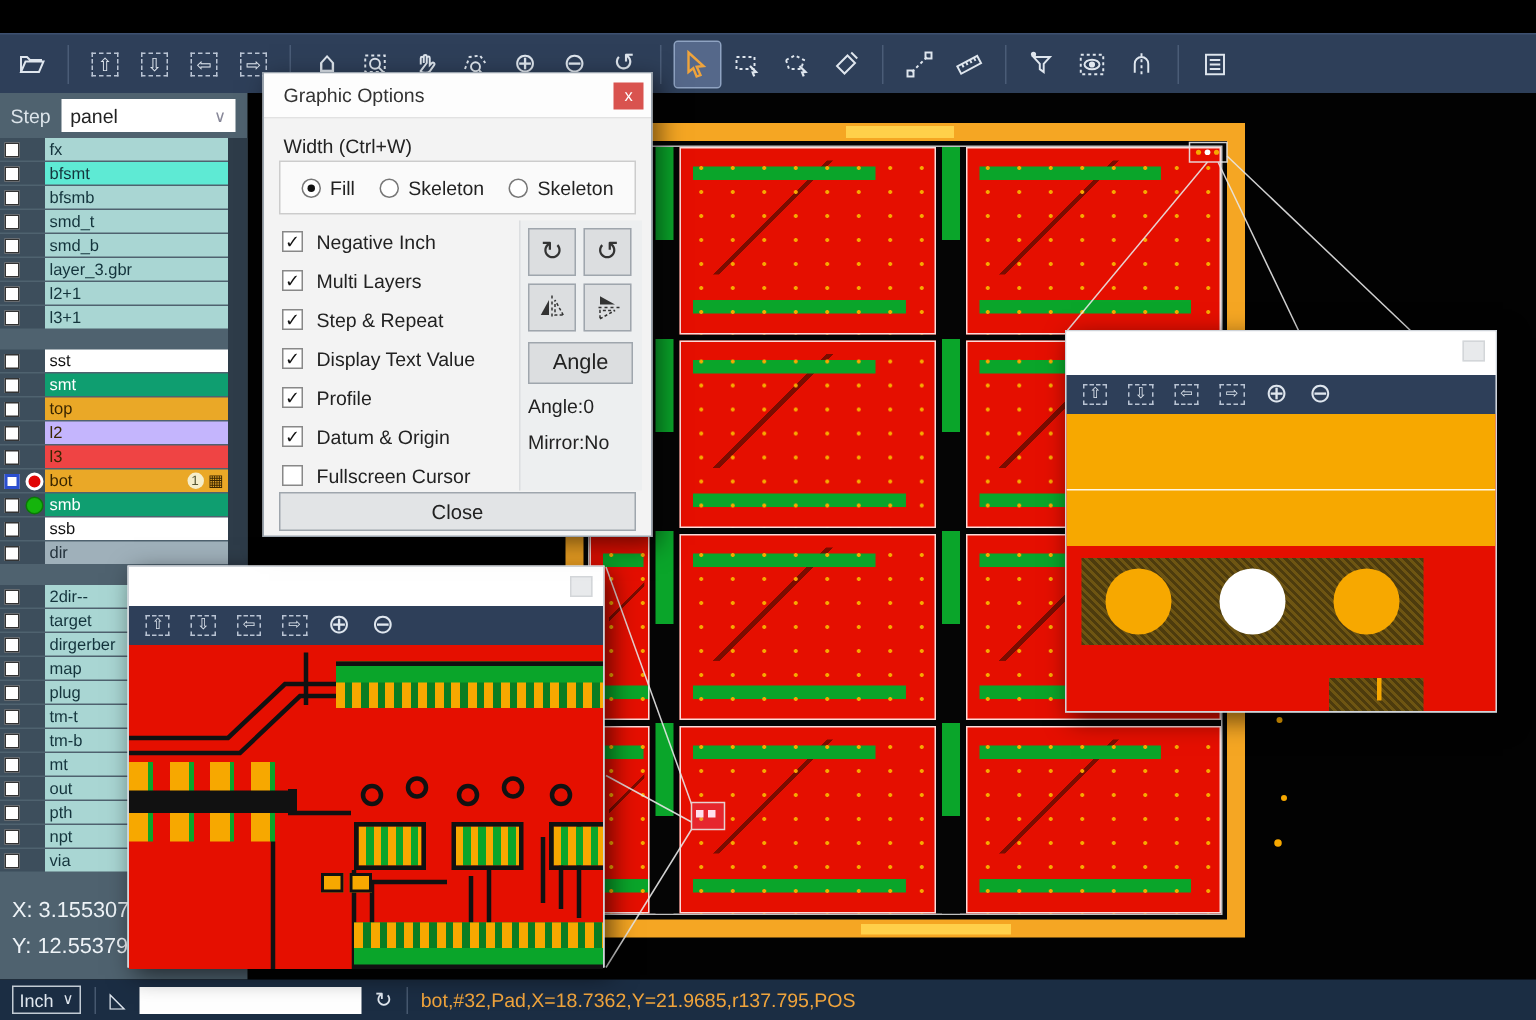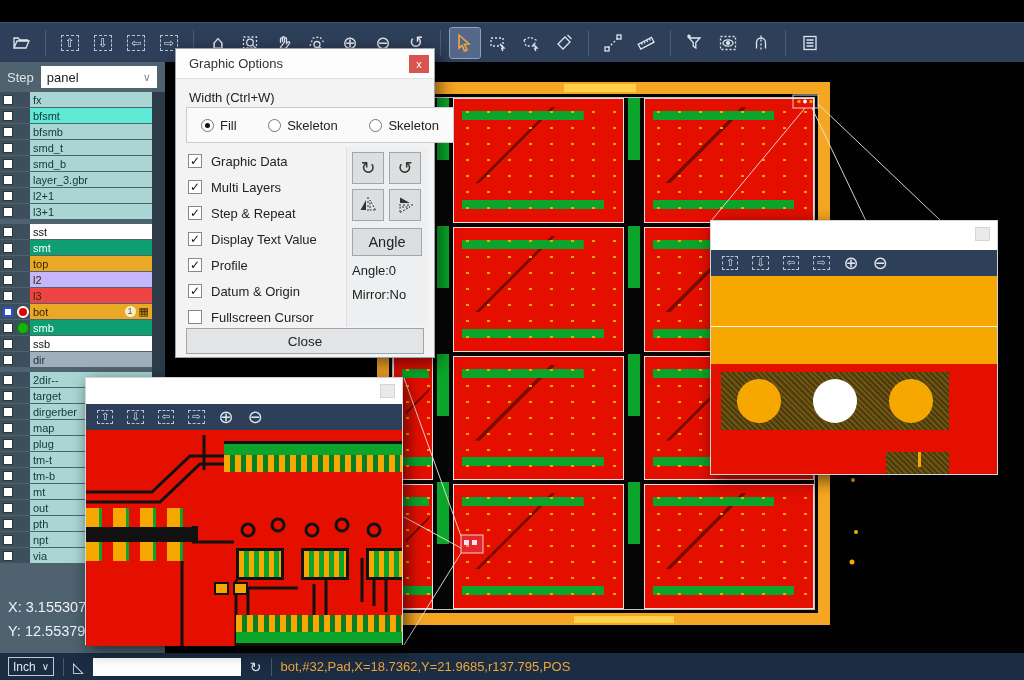--- a/index.html
+++ b/index.html
@@ -24,21 +24,21 @@
   .ic{display:flex;align-items:center;justify-content:center;}
 
   
   #sidebar{position:absolute;left:0;top:62px;width:165px;height:591px;background:#4f626f;}
   #steprow{height:30px;display:flex;align-items:center;padding-left:7px;gap:7px;color:#dce4ea;font-size:13px;}
   #stepsel{width:116px;height:22px;background:#fff;color:#222;font-size:13px;display:flex;
            align-items:center;padding:0 6px;justify-content:space-between;}
   #stepsel .chev{color:#889;font-family:"DejaVu Sans",sans-serif;font-size:11px;}
   #layers{position:absolute;top:30px;left:0;width:152px;}
   #scrollstrip{position:absolute;top:30px;left:152px;width:13px;height:476px;background:#2e3c49;}
-  .lgroup{margin-bottom:5px;}
+  .lgroup{margin-bottom:14px;}
   .lrow{display:flex;align-items:stretch;height:15px;margin-bottom:1px;}
   .cbcol{width:16px;background:#3d4e5c;display:flex;align-items:center;justify-content:center;flex:0 0 auto;}
   .cb{width:10px;height:10px;background:#fff;border:1px solid #333;}
   .cb.checked{border:2px solid #2b4fd0;}
   .indcol{width:14px;background:#3d4e5c;display:flex;align-items:center;justify-content:center;flex:0 0 auto;}
   .dot{width:12px;height:12px;border-radius:50%;}
   .dot.red{background:#e00505;border:2px solid #fff;}
   .dot.green{background:#15b40c;border:1px solid #0a7a06;}
   .strip{flex:1;display:flex;align-items:center;padding:0 3px;font-size:11px;overflow:hidden;white-space:nowrap;}
   .lbadge{margin-left:auto;width:11px;height:11px;border-radius:50%;background:#f5eecb;color:#553;
@@ -113,21 +113,21 @@
   .tr-olive2 .tick{position:absolute;left:50%;top:0;width:3px;height:15px;background:var(--pcb-yellow);}
 
   
   #dialog{position:absolute;left:175px;top:48px;width:260px;height:310px;background:#f3f3f3;
           border:1px solid #9aa4ae;box-shadow:4px 5px 16px rgba(0,0,0,.55);z-index:20;font-size:13px;color:#222;}
   #dtitle{height:30px;background:#fdfdfd;border-bottom:1px solid #e2e2e2;display:flex;align-items:center;
           padding-left:13px;color:#333;}
   #dclose{position:absolute;right:5px;top:6px;width:20px;height:18px;background:#d9534f;color:#fff;
           font-size:11px;display:flex;align-items:center;justify-content:center;}
   #dwidth{position:absolute;left:13px;top:41px;}
-  #dradios{position:absolute;left:10px;top:58px;width:268px;height:36px;border:1px solid #ccc;background:#fafafa;
+  #dradios{position:absolute;left:10px;top:58px;width:238px;height:36px;border:1px solid #ccc;background:#fafafa;
            display:flex;align-items:center;justify-content:space-between;padding:0 14px;}
   .radio{display:flex;align-items:center;gap:6px;}
   .rdot{width:13px;height:13px;border:1px solid #777;border-radius:50%;background:#fff;position:relative;flex:0 0 auto;}
   .rdot.sel::after{content:"";position:absolute;inset:3px;border-radius:50%;background:#111;}
   #dchecks{position:absolute;left:12px;top:99px;width:158px;}
   .check{height:26px;display:flex;align-items:center;gap:9px;}
   .box{width:14px;height:14px;border:1px solid #888;background:#fff;font-size:12px;line-height:13px;
        text-align:center;color:#111;flex:0 0 auto;font-family:"DejaVu Sans",sans-serif;}
   #dpanelbg{position:absolute;left:170px;top:98px;width:82px;height:180px;background:#edeff0;border-left:1px solid #dcdee0;}
   #xfgrid{position:absolute;left:176px;top:103px;display:grid;grid-template-columns:32px 32px;gap:5px;}
@@ -775,21 +775,21 @@
           <span>Skeleton</span>
         </span>
         <span class="radio">
           <span class="rdot"></span>
           <span>Skeleton</span>
         </span>
       </div>
     <div id="dchecks">
         <label class="check">
           <span class="box">✓</span>
-          <span>Graphic Data</span>
+          <span>Negative Inch</span>
         </label>
         <label class="check">
           <span class="box">✓</span>
           <span>Multi Layers</span>
         </label>
         <label class="check">
           <span class="box">✓</span>
           <span>Step &amp; Repeat</span>
         </label>
         <label class="check">

